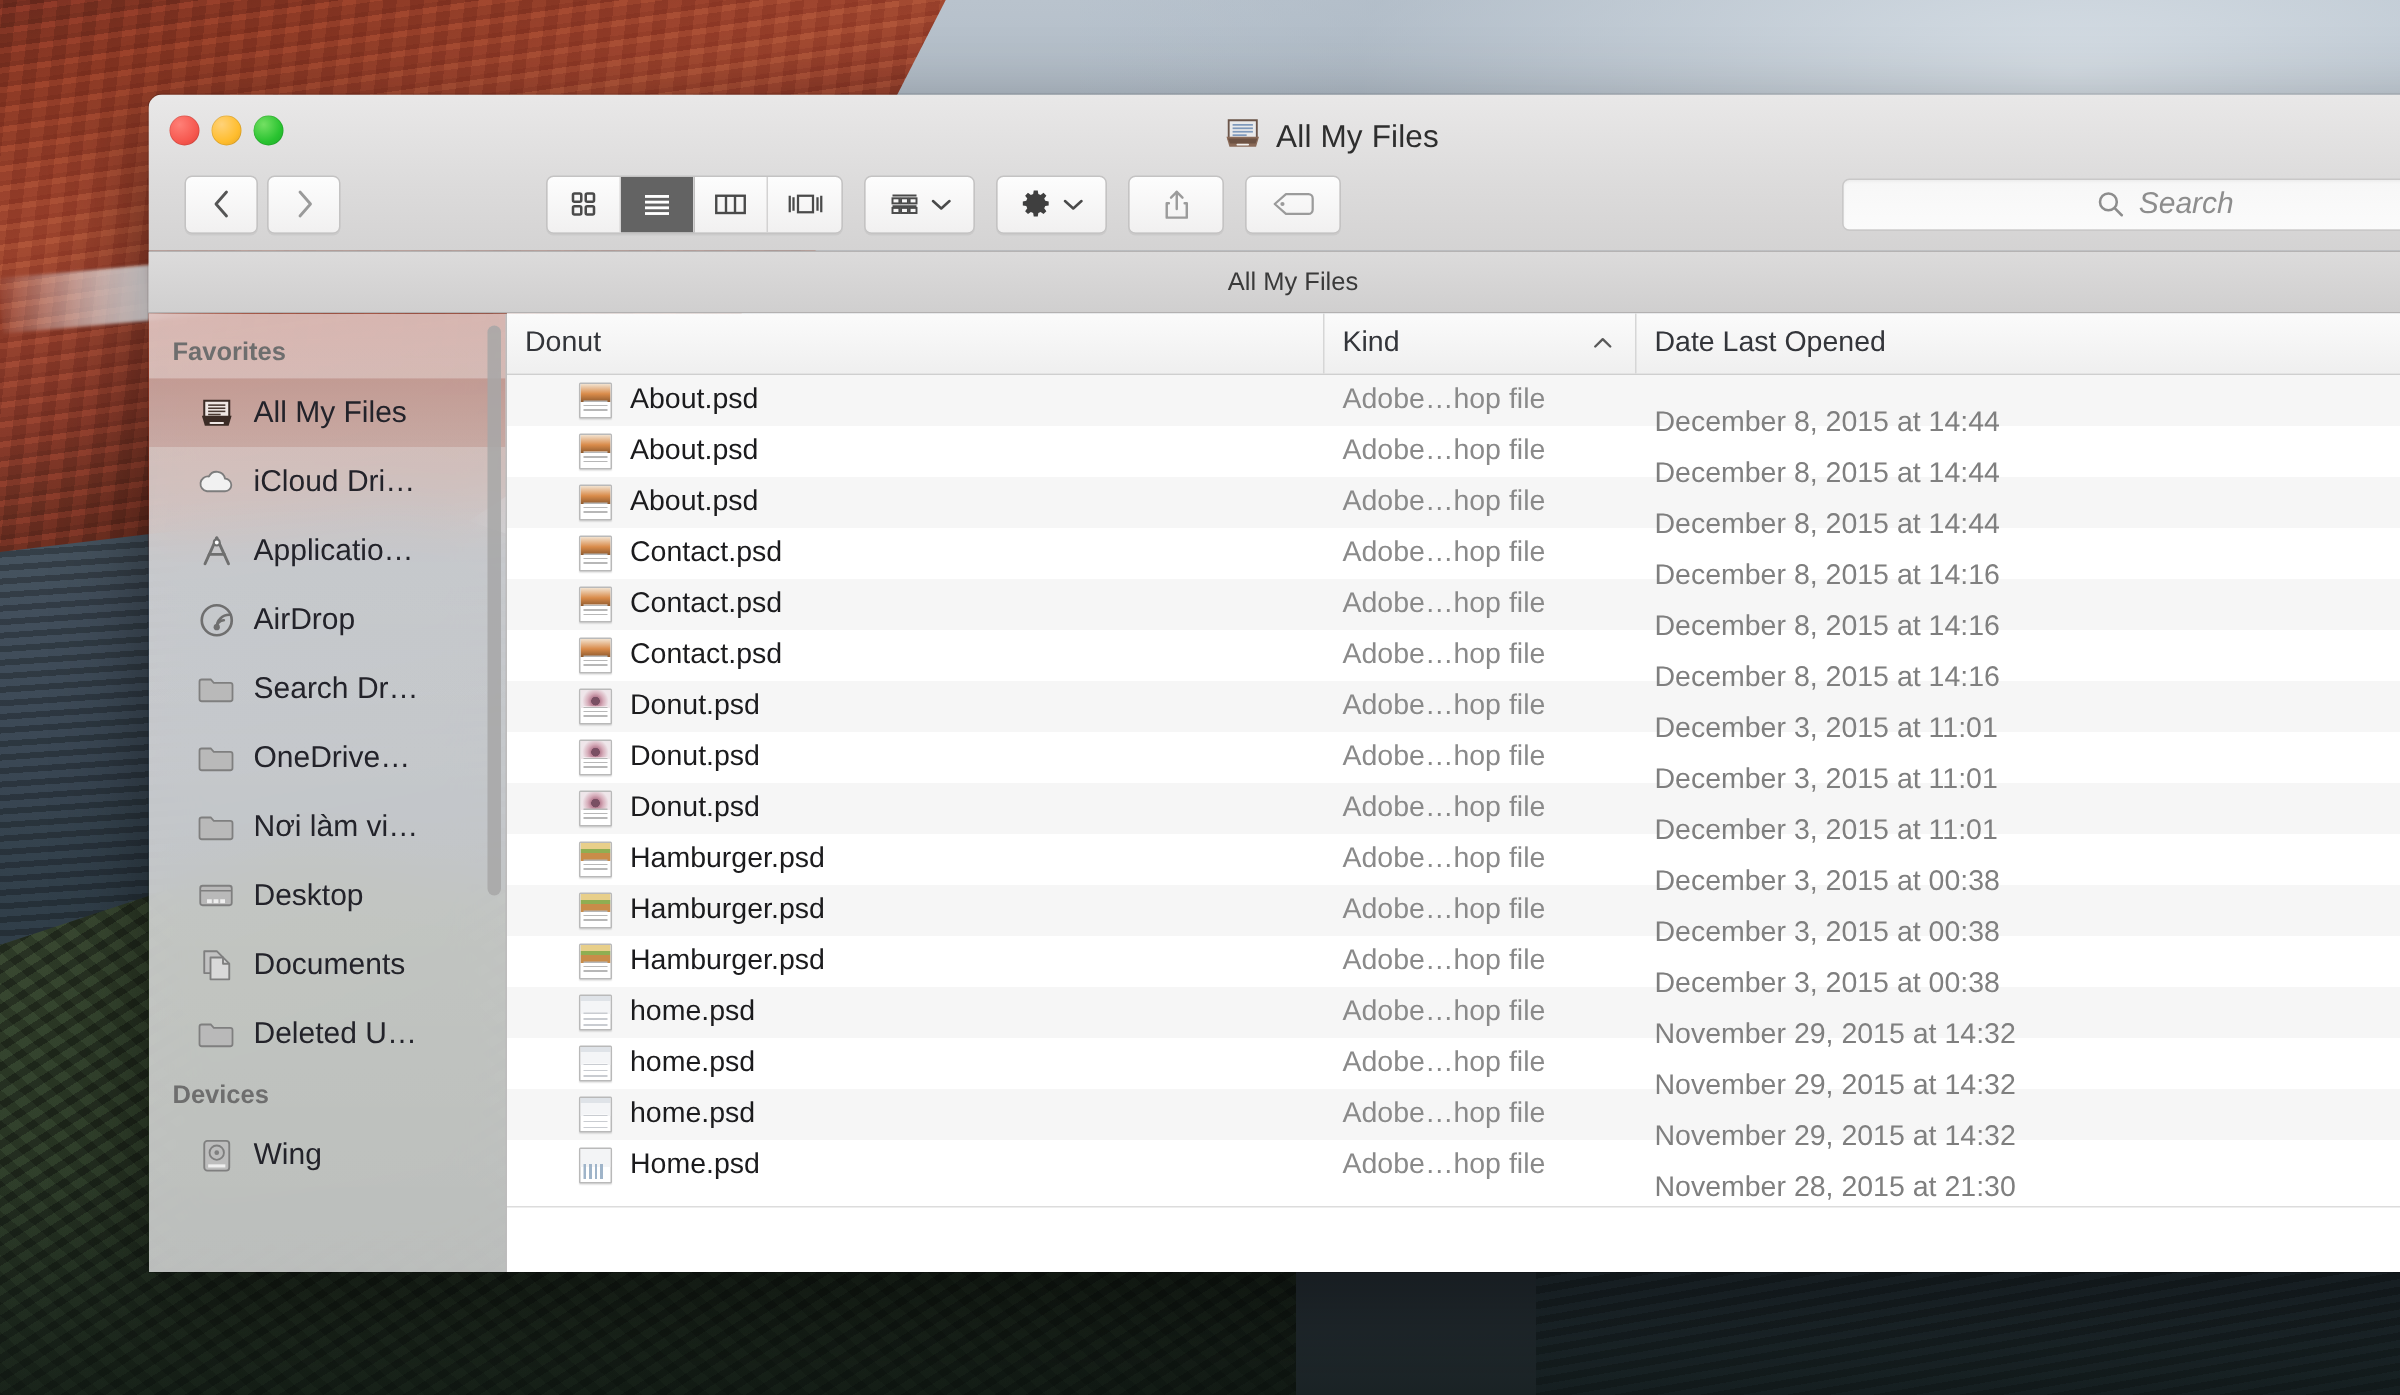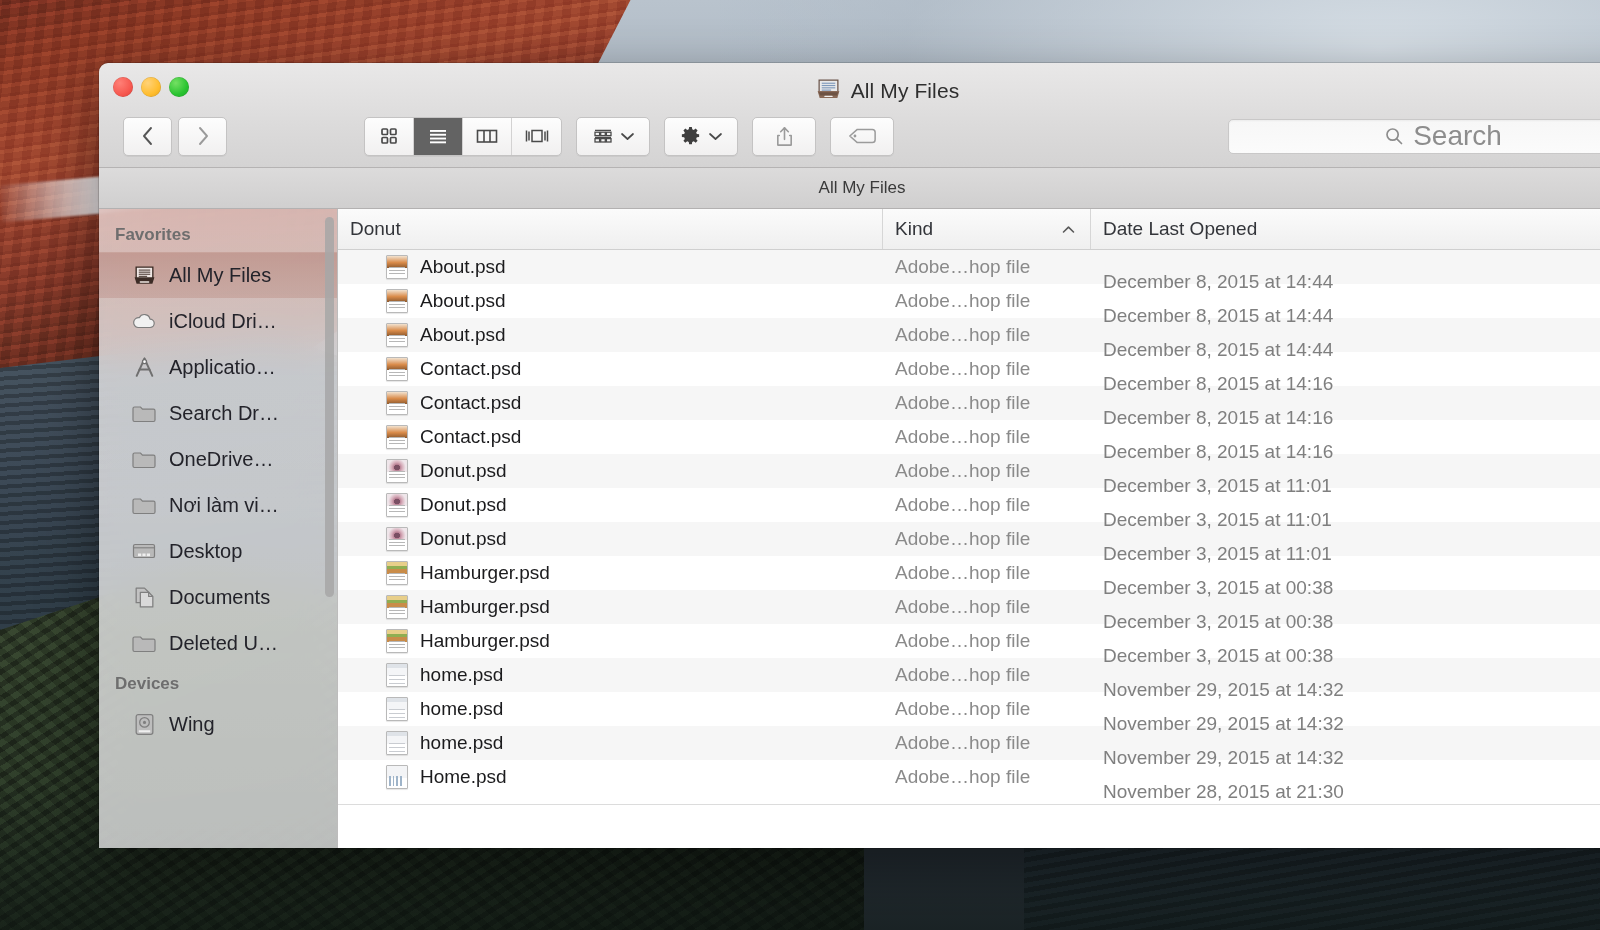--- a/index.html
+++ b/index.html
@@ -160,21 +160,21 @@
   }
   .pill-wide { width:74px; justify-content:center; }
   .pill-plain { width:64px; justify-content:center; }
   #search-field {
     margin-left:auto; width:430px; height:35px;
     background:linear-gradient(180deg,#f7f7f7,#fbfbfb);
     border:1px solid #c9c8c8; border-radius:5px;
     display:flex; align-items:center; justify-content:center; gap:9px;
     box-shadow:inset 0 1px 2px rgba(0,0,0,.05);
   }
-  #search-placeholder { font-size:28px; color:#8d8d8d; }
+  #search-placeholder { font-size:20px; color:#8d8d8d;font-style:italic; }
 
   
   #tabbar {
     height:41px; flex:0 0 41px; display:flex;
     background:linear-gradient(180deg,#dededd,#d2d1d1);
     border-bottom:1px solid #b3b1b1;
   }
   #tab-allmyfiles {
     flex:1; display:flex; align-items:center; justify-content:center;
     font-size:17px; color:#3a3a3a;
@@ -483,20 +483,33 @@
           <svg width="25" height="25" viewBox="0 0 24 24">
             <path d="M12 3.5L19.5 20" fill="none" stroke="#6f6f6f" stroke-width="1.9" stroke-linecap="round"></path>
             <path d="M12 3.5L4.5 20" fill="none" stroke="#6f6f6f" stroke-width="1.9" stroke-linecap="round"></path>
             <path d="M7.2 14h9.6" fill="none" stroke="#6f6f6f" stroke-width="1.9" stroke-linecap="round"></path>
             <circle cx="12" cy="6.4" r="1.9" fill="#fff" stroke="#6f6f6f" stroke-width="1.3"></circle>
           </svg>
         </span>
         <span class="sb-label">Applicatio…</span>
       </div>
 
+      <div class="sb-item">
+        <span class="sb-ico">
+          <svg width="25" height="25" viewBox="0 0 24 24">
+            <g fill="none" stroke="#6f6f6f" stroke-width="1.7" stroke-linecap="round">
+              <circle cx="12" cy="12" r="9.6"></circle>
+              <path d="M12 16.5a4.5 4.5 0 014.5-4.5"></path>
+              <path d="M12 16.5a8 8 0 018-8"></path>
+            </g>
+            <circle cx="12" cy="16.4" r="2" fill="#6f6f6f"></circle>
+          </svg>
+        </span>
+        <span class="sb-label">AirDrop</span>
+      </div>
 
       <div class="sb-item">
         <span class="sb-ico">
           <svg width="26" height="21" viewBox="0 0 26 21">
             <path d="M2 5.5a1.5 1.5 0 011.5-1.5h6l2 2.2h11A1.5 1.5 0 0124 7.7v9.3a1.5 1.5 0 01-1.5 1.5h-19A1.5 1.5 0 012 17z" fill="#b9b9b9" stroke="#7f7f7f" stroke-width="1.2"></path>
           </svg>
         </span>
         <span class="sb-label">Search Dr…</span>
       </div>
 

